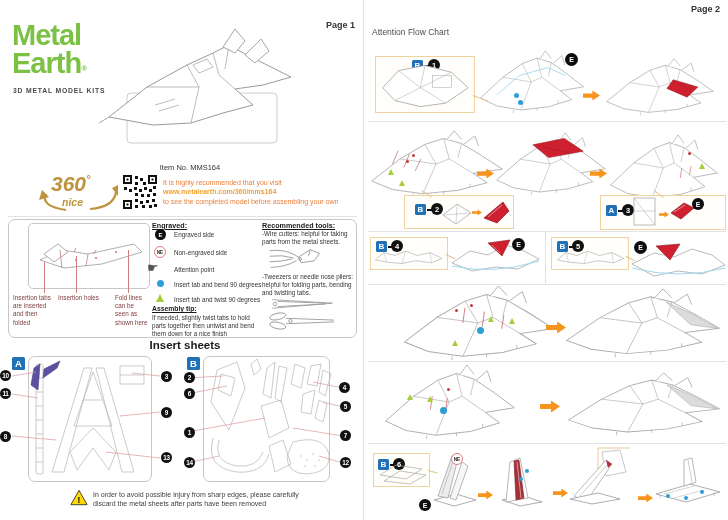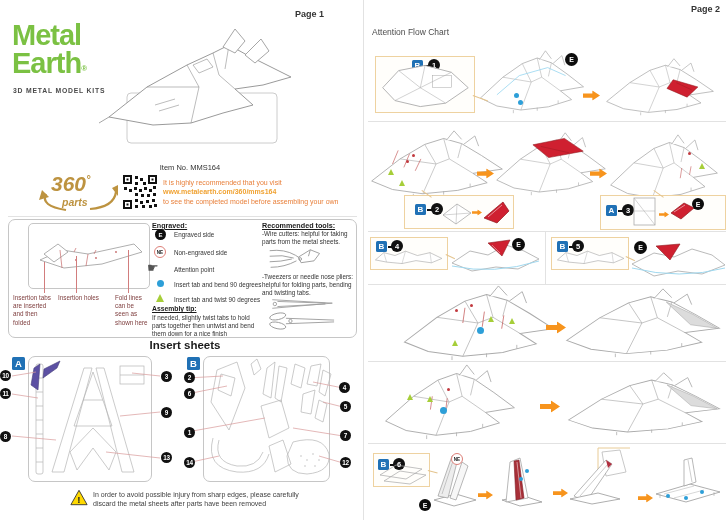--- a/index.html
+++ b/index.html
@@ -52,21 +52,21 @@
   <path d="M14 5 L18 18 M45 3 L40 20 M80 5 L82 19" fill="none" stroke="#ababab" stroke-width="0.6"></path>
 </symbol>
 <symbol id="arrowR" viewBox="0 0 20 12">
           <path d="M0 3.5h11V0l9 6-9 6V8.5H0z" fill="#f7941d"></path>
         </symbol>
 </defs>
 </svg>
 
 <div class="abs" style="left:0;top:0;width:364px;height:520px">
 
-  <div class="abs" style="left:295px;top:9px;width:60px;font-size:9px;font-weight:bold;color:#333;text-align:left">Page 1</div>
+  <div class="abs" style="left:295px;top:20px;width:60px;font-size:9px;font-weight:bold;color:#333;text-align:right">Page 1</div>
 
   <div class="abs" style="left:12px;top:22px;color:#7bc143;font-weight:bold;line-height:.95;letter-spacing:-1px">
     <div style="font-size:29px">Metal</div>
     <div style="font-size:29px">
       <span>Earth</span><span style="font-size:8px;letter-spacing:0;vertical-align:2px">®</span>
     </div>
   </div>
   <div class="abs" style="left:13px;top:87px;font-size:6.8px;font-weight:bold;letter-spacing:.8px;color:#4a4a4a">3D METAL MODEL KITS</div>
 
   <svg class="abs" style="left:95px;top:25px" width="210" height="122" viewBox="0 0 210 122">
@@ -83,21 +83,21 @@
   <div class="abs" style="left:38px;top:170px;width:80px;height:44px;color:#bd9340">
     <svg class="abs" style="left:0;top:0" width="80" height="44" viewBox="0 0 80 44">
       <path d="M8 24 Q2 36 28 40" fill="none" stroke="#bd9340" stroke-width="2.2"></path>
       <polygon points="4,20 1,30 11,27" fill="#bd9340"></polygon>
       <path d="M52 39 Q76 37 78 22" fill="none" stroke="#bd9340" stroke-width="2.2"></path>
       <polygon points="74,18 80,15 80,26" fill="#bd9340"></polygon>
     </svg>
     <div class="abs" style="left:13px;top:2px;font-size:21px;font-weight:bold;font-style:italic">
       <span>360</span><span style="font-size:11px;vertical-align:8px">°</span>
     </div>
-    <div class="abs" style="left:24px;top:26px;font-size:10.5px;font-weight:bold;font-style:italic">parts</div>
+    <div class="abs" style="left:24px;top:26px;font-size:10.5px;font-weight:bold;font-style:italic">nice</div>
   </div>
 
   <svg class="abs" style="left:122px;top:174px" width="36" height="36" viewBox="0 0 36 36">
     <rect width="36" height="36" fill="#fff"></rect>
     <g fill="#111">
       <rect x="1" y="1" width="9" height="9"></rect>
           <rect x="26" y="1" width="9" height="9"></rect>
           <rect x="1" y="26" width="9" height="9"></rect>
       <rect x="3" y="3" width="5" height="5" fill="#fff"></rect>
           <rect x="28" y="3" width="5" height="5" fill="#fff"></rect>

